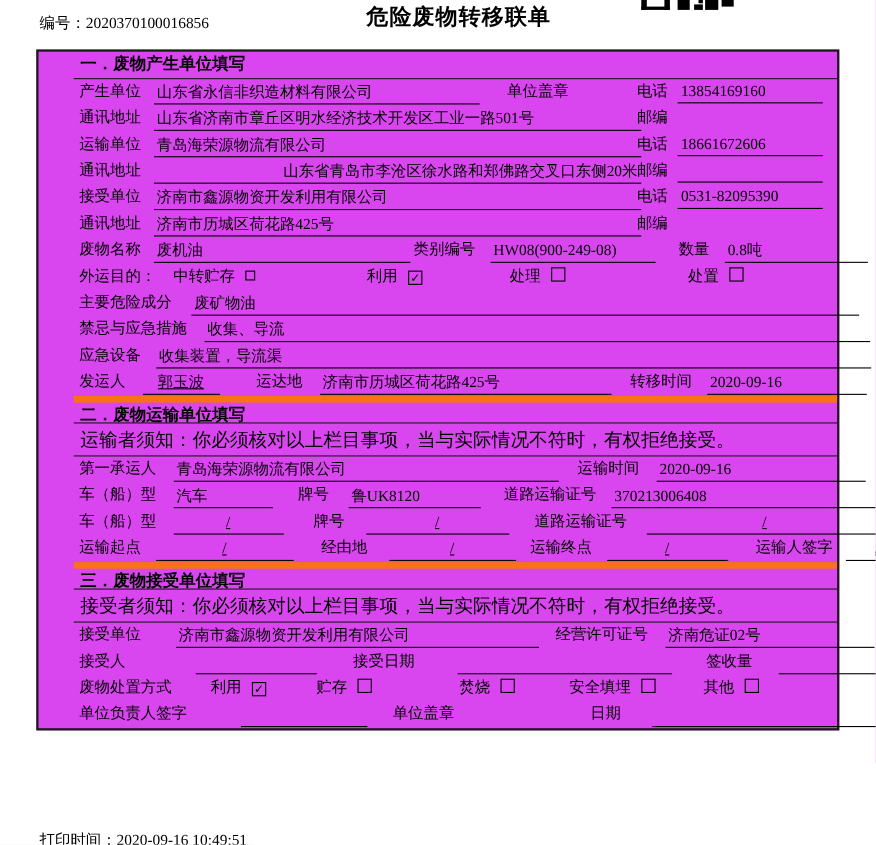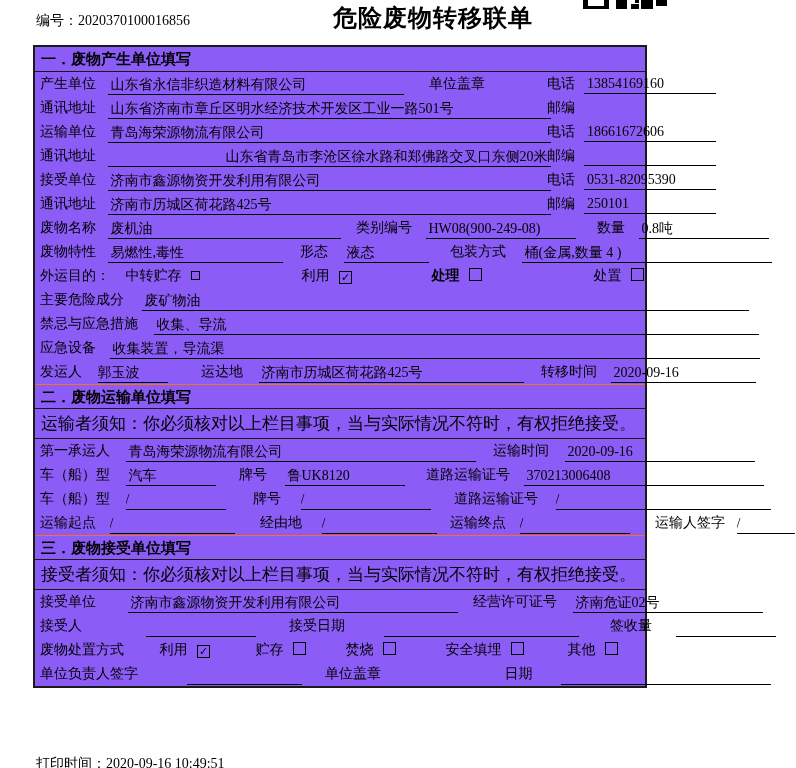--- a/index.html
+++ b/index.html
@@ -2,35 +2,35 @@
 <html><head>
 <meta charset="utf-8">
 <style>
   * { margin:0; padding:0; box-sizing:border-box; }
   html,body { width:796px; height:768px; background:#fff; overflow:hidden;
     font-family:"Liberation Serif","DejaVu Serif",serif; color:#000; }
   #page { position:relative; width:796px; height:768px; }
 
   
   .serial { position:absolute; left:36px; top:12px; font-size:14px; }
-  .doc-title { position:absolute; left:333px; top:2px; font-size:24px; font-weight:bold; letter-spacing:1px; }
+  .doc-title { position:absolute; left:333px; top:2px; font-size:20px; font-weight:bold; letter-spacing:1px; }
   .qr-frag { position:absolute; left:583px; top:0; width:84px; height:10px; }
   .qr-frag div { position:absolute; background:#000; }
 
   
-  .form-box { position:absolute; left:33px; top:45px; width:614px; border:2px solid #1a1a1a; background:#8b5cf6; }
+  .form-box { position:absolute; left:33px; top:45px; width:730px; border:2px solid #1a1a1a; background:#d946ef;padding-left:32px; }
   .sec-hdr { height:25px; line-height:24px; font-weight:bold; font-size:15px; padding-left:6px;
     border-bottom:1px solid #1a1a1a; }
-  .sec-hdr.mid { border-top:1px solid #f97316; }
+  .sec-hdr.mid { border-top:6px solid #f97316; }
   .note-row { height:30px; line-height:30px; font-size:17px; padding-left:6px; border-bottom:1px solid #1a1a1a; white-space:nowrap; }
   .row { position:relative; height:24px; line-height:23px; font-size:14px; padding-left:5px; white-space:nowrap; }
   .lbl { display:inline-block; }
   .u { display:inline-block; border-bottom:1px solid #000; height:20px; line-height:20px;
     padding:0 3px; vertical-align:bottom; overflow:hidden; }
-  .ctr { padding:0; }
+  .ctr { text-align:center; padding:0;text-decoration:underline; }
   .rlabel { position:absolute; left:512px; top:0; }
   .rvalue { position:absolute; left:549px; top:2px; width:132px; }
   .cb { display:inline-block; width:13px; height:13px; border:1px solid #000; line-height:12px;
     text-align:center; font-size:11px; vertical-align:-1px; margin-left:6px; font-family:"DejaVu Sans",sans-serif; }
   .cb.sm { width:9px; height:9px; vertical-align:0; }
 
   .print-line { position:absolute; left:36px; top:755px; font-size:14px; }
 </style>
 </head>
 <body>
@@ -86,48 +86,39 @@
       <span class="lbl">接受单位</span>
       <span class="u" style="width:443px;margin-left:8px;">济南市鑫源物资开发利用有限公司</span>
       <span class="rlabel">电话</span>
       <span class="u rvalue">0531-82095390</span>
     </div>
 
     <div class="row">
       <span class="lbl">通讯地址</span>
       <span class="u" style="width:443px;margin-left:8px;">济南市历城区荷花路425号</span>
       <span class="rlabel">邮编</span>
-      <span class="u rvalue">250101</span>
     </div>
 
     <div class="row">
       <span class="lbl">废物名称</span>
       <span class="u" style="width:233px;margin-left:8px;">废机油</span>
-      <span class="lbl" style="margin-left:12px;">类别编号</span>
+      <span class="lbl" style="">类别编号</span>
       <span class="u" style="width:150px;margin-left:10px;">HW08(900-249-08)</span>
       <span class="lbl" style="margin-left:18px;">数量</span>
       <span class="u" style="width:130px;margin-left:10px;">0.8吨</span>
     </div>
 
-    <div class="row">
-      <span class="lbl">废物特性</span>
-      <span class="u" style="width:175px;margin-left:8px;">易燃性,毒性</span>
-      <span class="lbl" style="margin-left:14px;">形态</span>
-      <span class="u" style="width:85px;margin-left:12px;">液态</span>
-      <span class="lbl" style="margin-left:18px;">包装方式</span>
-      <span class="u" style="width:250px;margin-left:12px;">桶(金属,数量 4 )</span>
-    </div>
 
     <div class="row">
       <span class="lbl">外运目的：</span>
       <span class="lbl" style="margin-left:12px;">中转贮存</span>
       <span class="cb sm"></span>
       <span class="lbl" style="margin-left:98px;">利用</span>
       <span class="cb">✓</span>
-      <span class="lbl" style="margin-left:76px;font-weight:bold;">处理</span>
+      <span class="lbl" style="margin-left:76px;">处理</span>
       <span class="cb"></span>
       <span class="lbl" style="margin-left:108px;">处置</span>
       <span class="cb"></span>
     </div>
 
     <div class="row">
       <span class="lbl">主要危险成分</span>
       <span class="u" style="width:607px;margin-left:14px;">废矿物油</span>
     </div>
 
@@ -209,21 +200,21 @@
       <span class="lbl" style="margin-left:28px;">签收量</span>
       <span class="u" style="width:100px;margin-left:20px;"></span>
     </div>
 
     <div class="row">
       <span class="lbl">废物处置方式</span>
       <span class="lbl" style="margin-left:32px;">利用</span>
       <span class="cb">✓</span>
       <span class="lbl" style="margin-left:42px;">贮存</span>
       <span class="cb"></span>
-      <span class="lbl" style="margin-left:36px;">焚烧</span>
+      <span class="lbl" style="margin-left:76px;">焚烧</span>
       <span class="cb"></span>
       <span class="lbl" style="margin-left:46px;">安全填埋</span>
       <span class="cb"></span>
       <span class="lbl" style="margin-left:40px;">其他</span>
       <span class="cb"></span>
     </div>
 
     <div class="row">
       <span class="lbl">单位负责人签字</span>
       <span class="u" style="width:115px;margin-left:45px;"></span>

